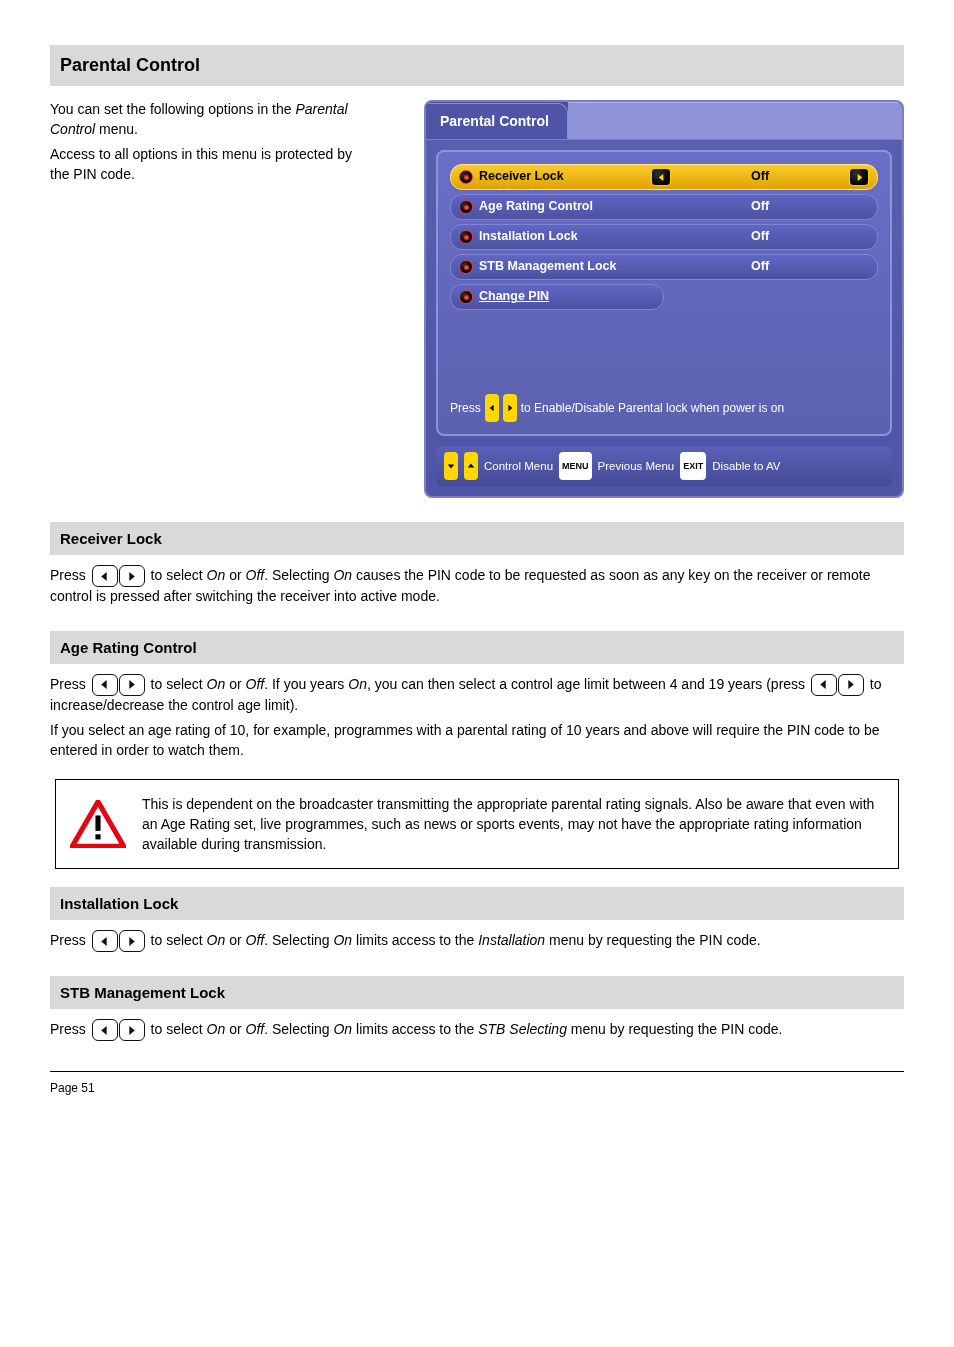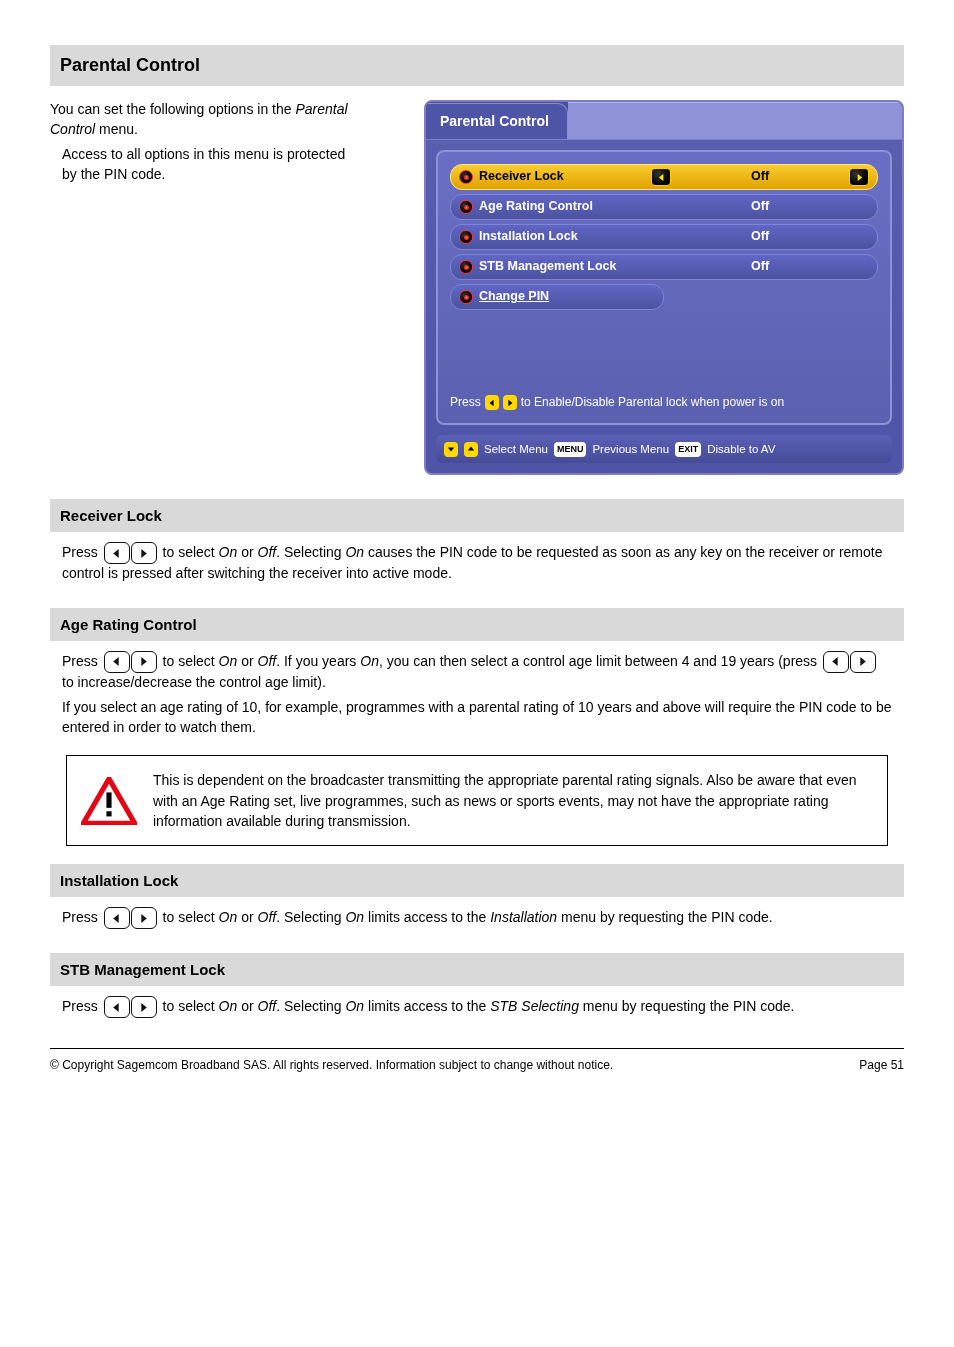--- a/index.html
+++ b/index.html
@@ -111,21 +111,21 @@
   .value-cell { flex:1; text-align:center; color:inherit; font-weight:bold;}
   .value-pad { flex:1; text-align:center; }
   .hint {
     margin: 10px 0 4px 0;
     font-size: 12px;
     display:flex; align-items:center; gap:4px;
     color:#fff;
   }
   .btn-pill {
     display:inline-flex; align-items:center; justify-content:center;
-    border-radius:4px; height:15px; padding:0 3px;
+    border-radius:4px; height:28px; padding:0 3px;
     font-size:9px; font-weight:bold; color:#000;
   }
   .btn-pill.yellow { background:#ffd800; }
   .btn-pill.white { background:#fff; color:#000; }
   .footer-bar {
     background: linear-gradient(#5a60b4,#464b98);
     border-radius: 6px;
     margin: 0 10px 10px 10px;
     padding: 6px 8px;
     font-size: 11.5px;
@@ -137,30 +137,30 @@
 
   
   .sub-header {
     background: #d9d9d9;
     padding: 6px 10px;
     font-size: 15px;
     font-weight: bold;
     margin: 24px 0 10px 0;
   }
   .ital { font-style: italic; }
-  .para { margin: 6px 12px; font-size:14px; }
+  .para { margin: 6px 0; font-size:14px; }
   .inline-arrows {
     display:inline-flex; gap:1px; vertical-align:middle; margin:0 2px;
   }
   .inline-arrows .arrow-btn { width:26px; height:22px; border:1.5px solid #111; border-radius:6px; background:#fff; }
   .inline-arrows .arrow-btn svg { fill:#111; width:11px;height:11px; }
 
   .note-box {
     border: 1.5px solid #000;
-    margin: 18px 16px;
+    margin: 18px 5px;
     padding: 14px 14px 14px 14px;
     display:flex; gap:16px; align-items:center;
   }
   .warn-tri {
     width:56px; height:48px; flex:none;
     position:relative;
   }
   .warn-tri svg { width:100%; height:100%; }
   .note-text { font-size:14px; line-height:1.45; }
 
@@ -260,21 +260,21 @@
               </svg>
             </span>
         </span>
         <span class="updown-group">
           <span class="btn-pill yellow">
               <svg width="8" height="8" viewBox="0 0 10 10">
                 <polygon points="1,7 9,7 5,2" fill="#000"></polygon>
               </svg>
             </span>
         </span>
-        <span>Select Menu</span>
+        <span>Control Menu</span>
         <span class="btn-pill white">MENU</span>
         <span>Previous Menu</span>
         <span class="btn-pill white">EXIT</span>
         <span>Disable to AV</span>
       </div>
     </div>
   </div>
 </div>
 
 <div class="sub-header">Receiver Lock</div>
@@ -368,15 +368,14 @@
     <span class="arrow-btn">
         <svg viewBox="0 0 10 10">
           <polygon points="3,1 3,9 8,5"></polygon>
         </svg>
       </span>
   </span>
   <span> to select </span><span class="ital">On</span><span> or </span><span class="ital">Off</span><span>. Selecting </span><span class="ital">On</span><span> limits access to the </span><span class="ital">STB Selecting</span><span> menu by requesting the PIN code.</span>
 </p>
 
 <div class="page-footer">
-  <span>© Copyright Sagemcom Broadband SAS. All rights reserved. Information subject to change without notice.</span>
   <span>Page 51</span>
 </div>
 
 </body></html>

